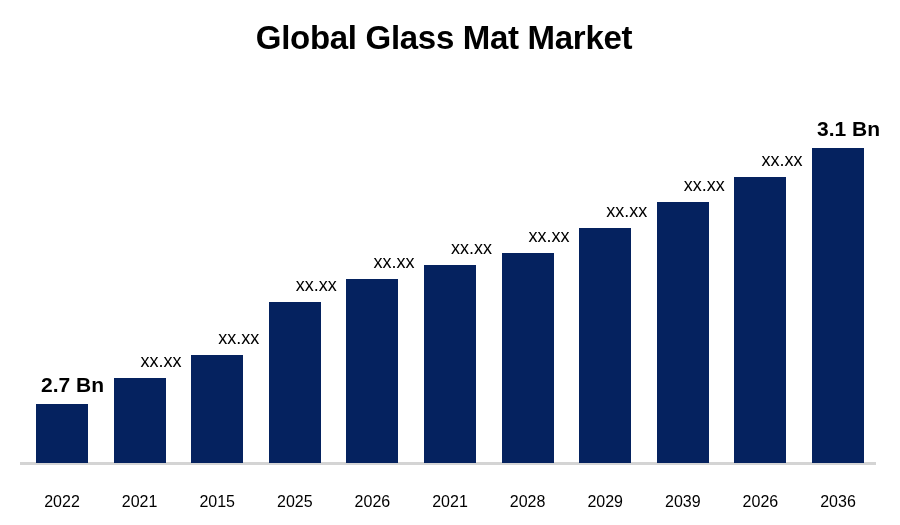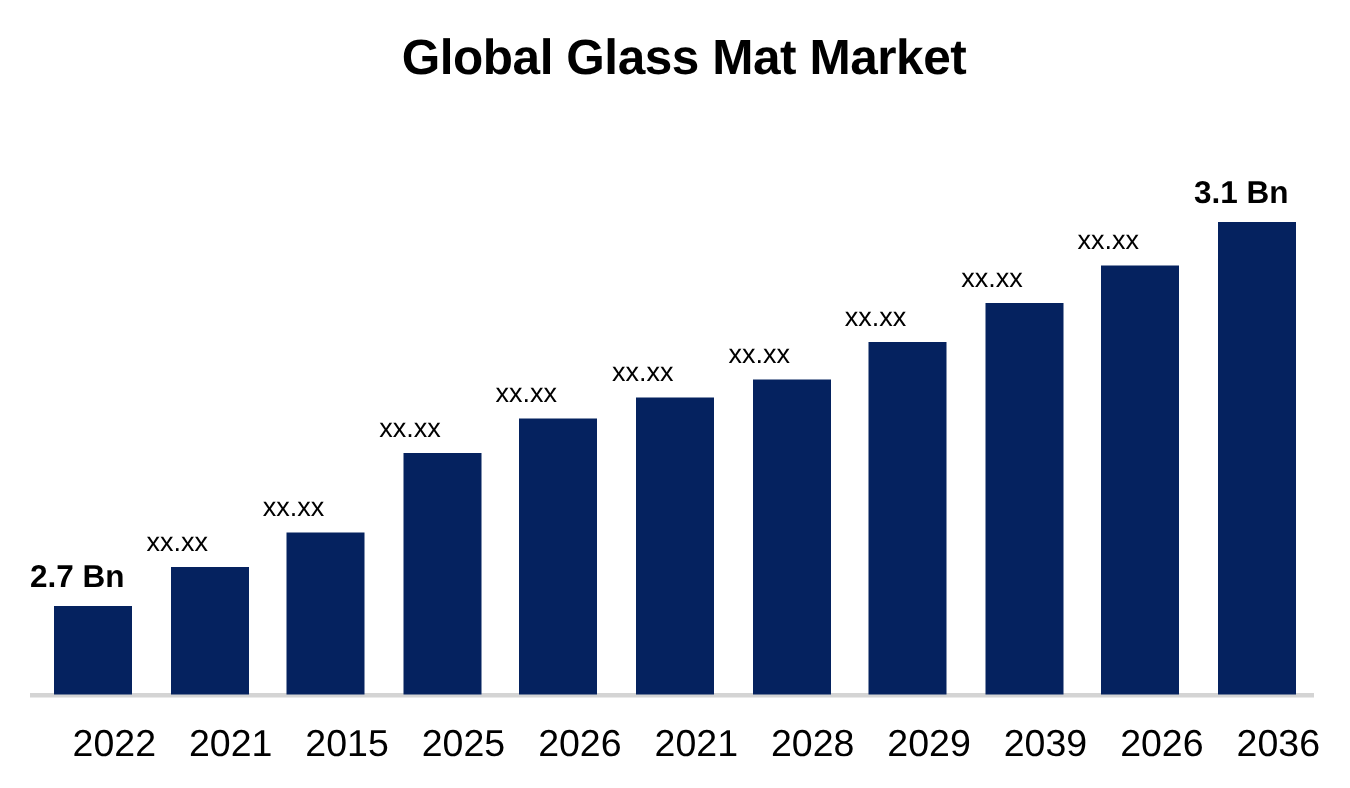--- a/index.html
+++ b/index.html
@@ -24,21 +24,20 @@
     top: 18px;
     left: 0;
     width: 888px;
     text-align: center;
     font-size: 33px;
     font-weight: bold;
     color: #000000;
     letter-spacing: -0.3px;
     line-height: 40px;
     white-space: nowrap;
-    padding-left: 12px;
   }
   #plot-area {
     position: absolute;
     left: 0;
     top: 0;
     width: 900px;
     height: 525px;
   }
   #axis-baseline {
     position: absolute;
@@ -57,36 +56,36 @@
     position: absolute;
     left: 0;
     width: 52px;
     bottom: 62px;
     background: #05225f;
   }
   .bar-value-label {
     position: absolute;
     left: -16px;
     width: 84px;
-    text-align: left;
+    text-align: right;
     font-size: 18px;
     color: #000000;
     white-space: nowrap;
   }
   .bar-value-label.highlight {
     font-weight: bold;
     font-size: 21px;
   }
   .bar-category-label {
     position: absolute;
     left: -16px;
     width: 84px;
     bottom: 14px;
-    text-align: right;
-    font-size: 25px;
+    text-align: center;
+    font-size: 16px;
     color: #000000;
     white-space: nowrap;
   }
 </style>
 </head>
 <body>
 
 <div id="chart-root">
 
   <div id="chart-title">Global Glass Mat Market</div>

